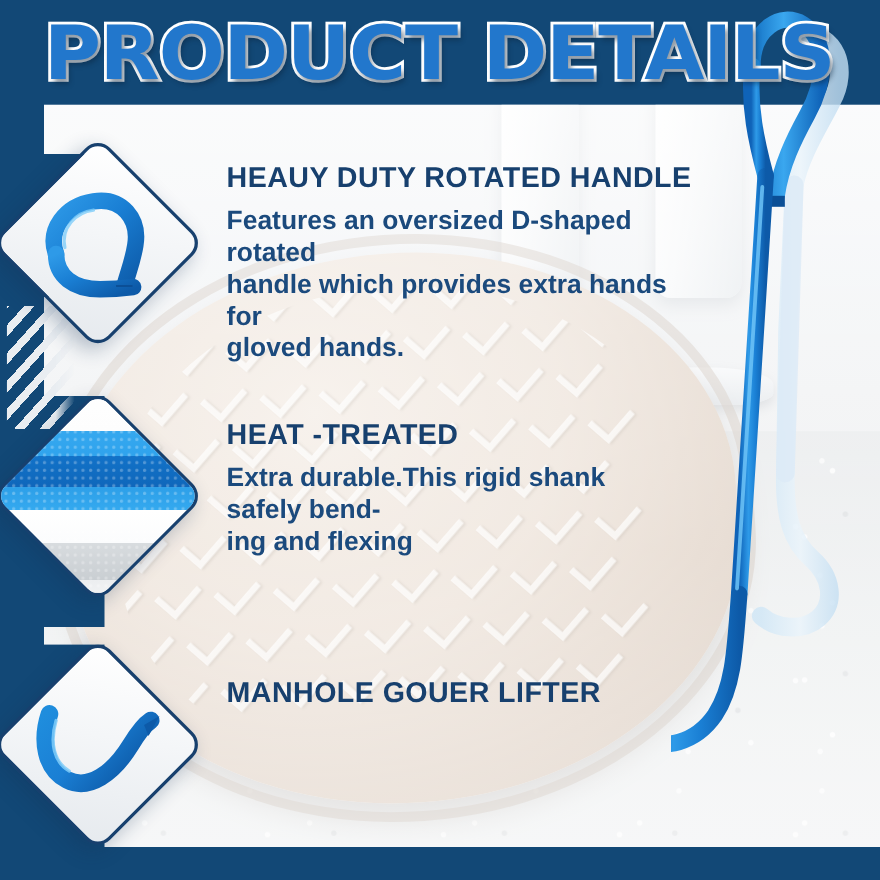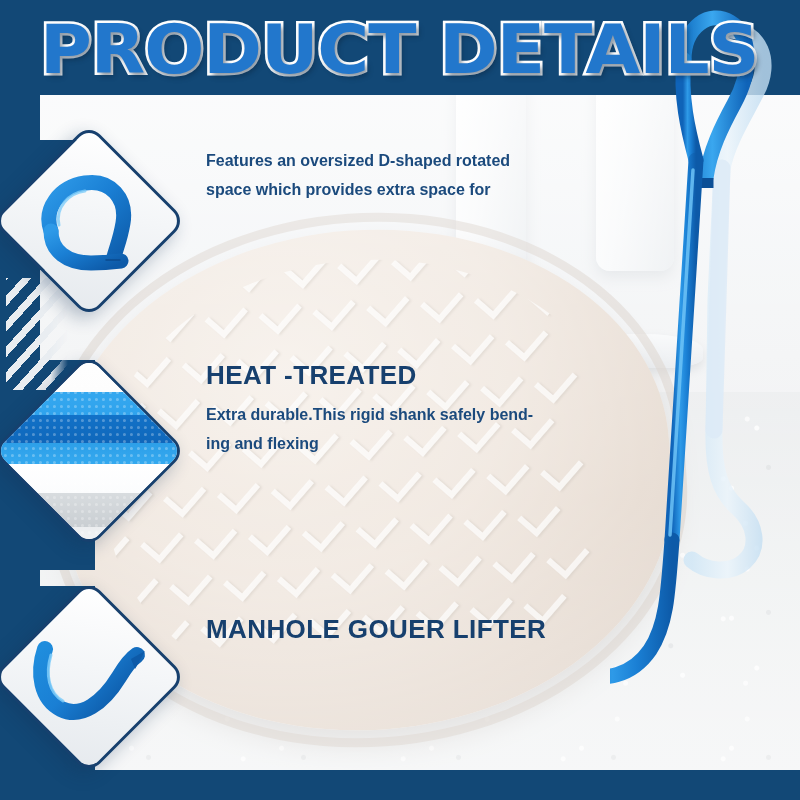--- a/index.html
+++ b/index.html
@@ -166,29 +166,29 @@
     background-image:radial-gradient(circle at 20% 80%, rgba(255,255,255,.55) 0 1px, transparent 2px);
     background-size:7px 7px;
     opacity:.5;
   }
   
   .hook-art{width:124px;height:104px;}
 
   
   .feature{position:absolute;z-index:8;}
   .f1{left:206px;top:146px;width:492px;}
-  .f2{left:206px;top:360px;width:492px;}
+  .f2{left:206px;top:380px;width:492px;}
   .f3{left:206px;top:614px;width:492px;}
   .f-head{
     font-size:26px;font-weight:700;color:#17406e;
     letter-spacing:.4px;margin:0 0 10px 0;line-height:30px;
     white-space:nowrap;
   }
   .f-body{
-    font-size:16px;font-weight:700;color:#1b4a7d;
+    font-size:24px;font-weight:700;color:#1b4a7d;
     line-height:29px;margin:0;
     max-width:400px;
   }
   .f2 .f-body,.f1 .f-body{max-width:404px;}
   .f-body span{display:block;}
 
   
   .tool{position:absolute;right:0;top:0;width:190px;height:800px;z-index:7;pointer-events:none;}
   .tool svg{display:block;}
 </style>
@@ -391,23 +391,25 @@
         </defs>
         <path d="M18 24 C 10 48, 14 74, 34 84 C 54 94, 76 78, 92 52
                  C 98 42, 104 34, 110 30" fill="none" stroke="url(#h3)" stroke-width="16" stroke-linecap="round" stroke-linejoin="round"></path>
         <path d="M104 34 L 118 26 L 108 44 Z" fill="#0d5aa8"></path>
         <path d="M24 30 C 18 50, 22 68, 36 76" fill="none" stroke="#7fcdf9" stroke-width="3" stroke-linecap="round" opacity=".85"></path>
       </svg>
     </div>
   </div>
 
   <div class="feature f1">
+    <p class="f-head">HEAUY DUTY ROTATED HANDLE</p>
     <p class="f-body">
       <span>Features an oversized D-shaped rotated</span>
-      <span>space which provides extra space for</span>
+      <span>handle which provides extra hands for</span>
+      <span>gloved hands.</span>
     </p>
   </div>
 
   <div class="feature f2">
     <p class="f-head">HEAT -TREATED</p>
     <p class="f-body">
       <span>Extra durable.This rigid shank safely bend-</span>
       <span>ing and flexing</span>
     </p>
   </div>

